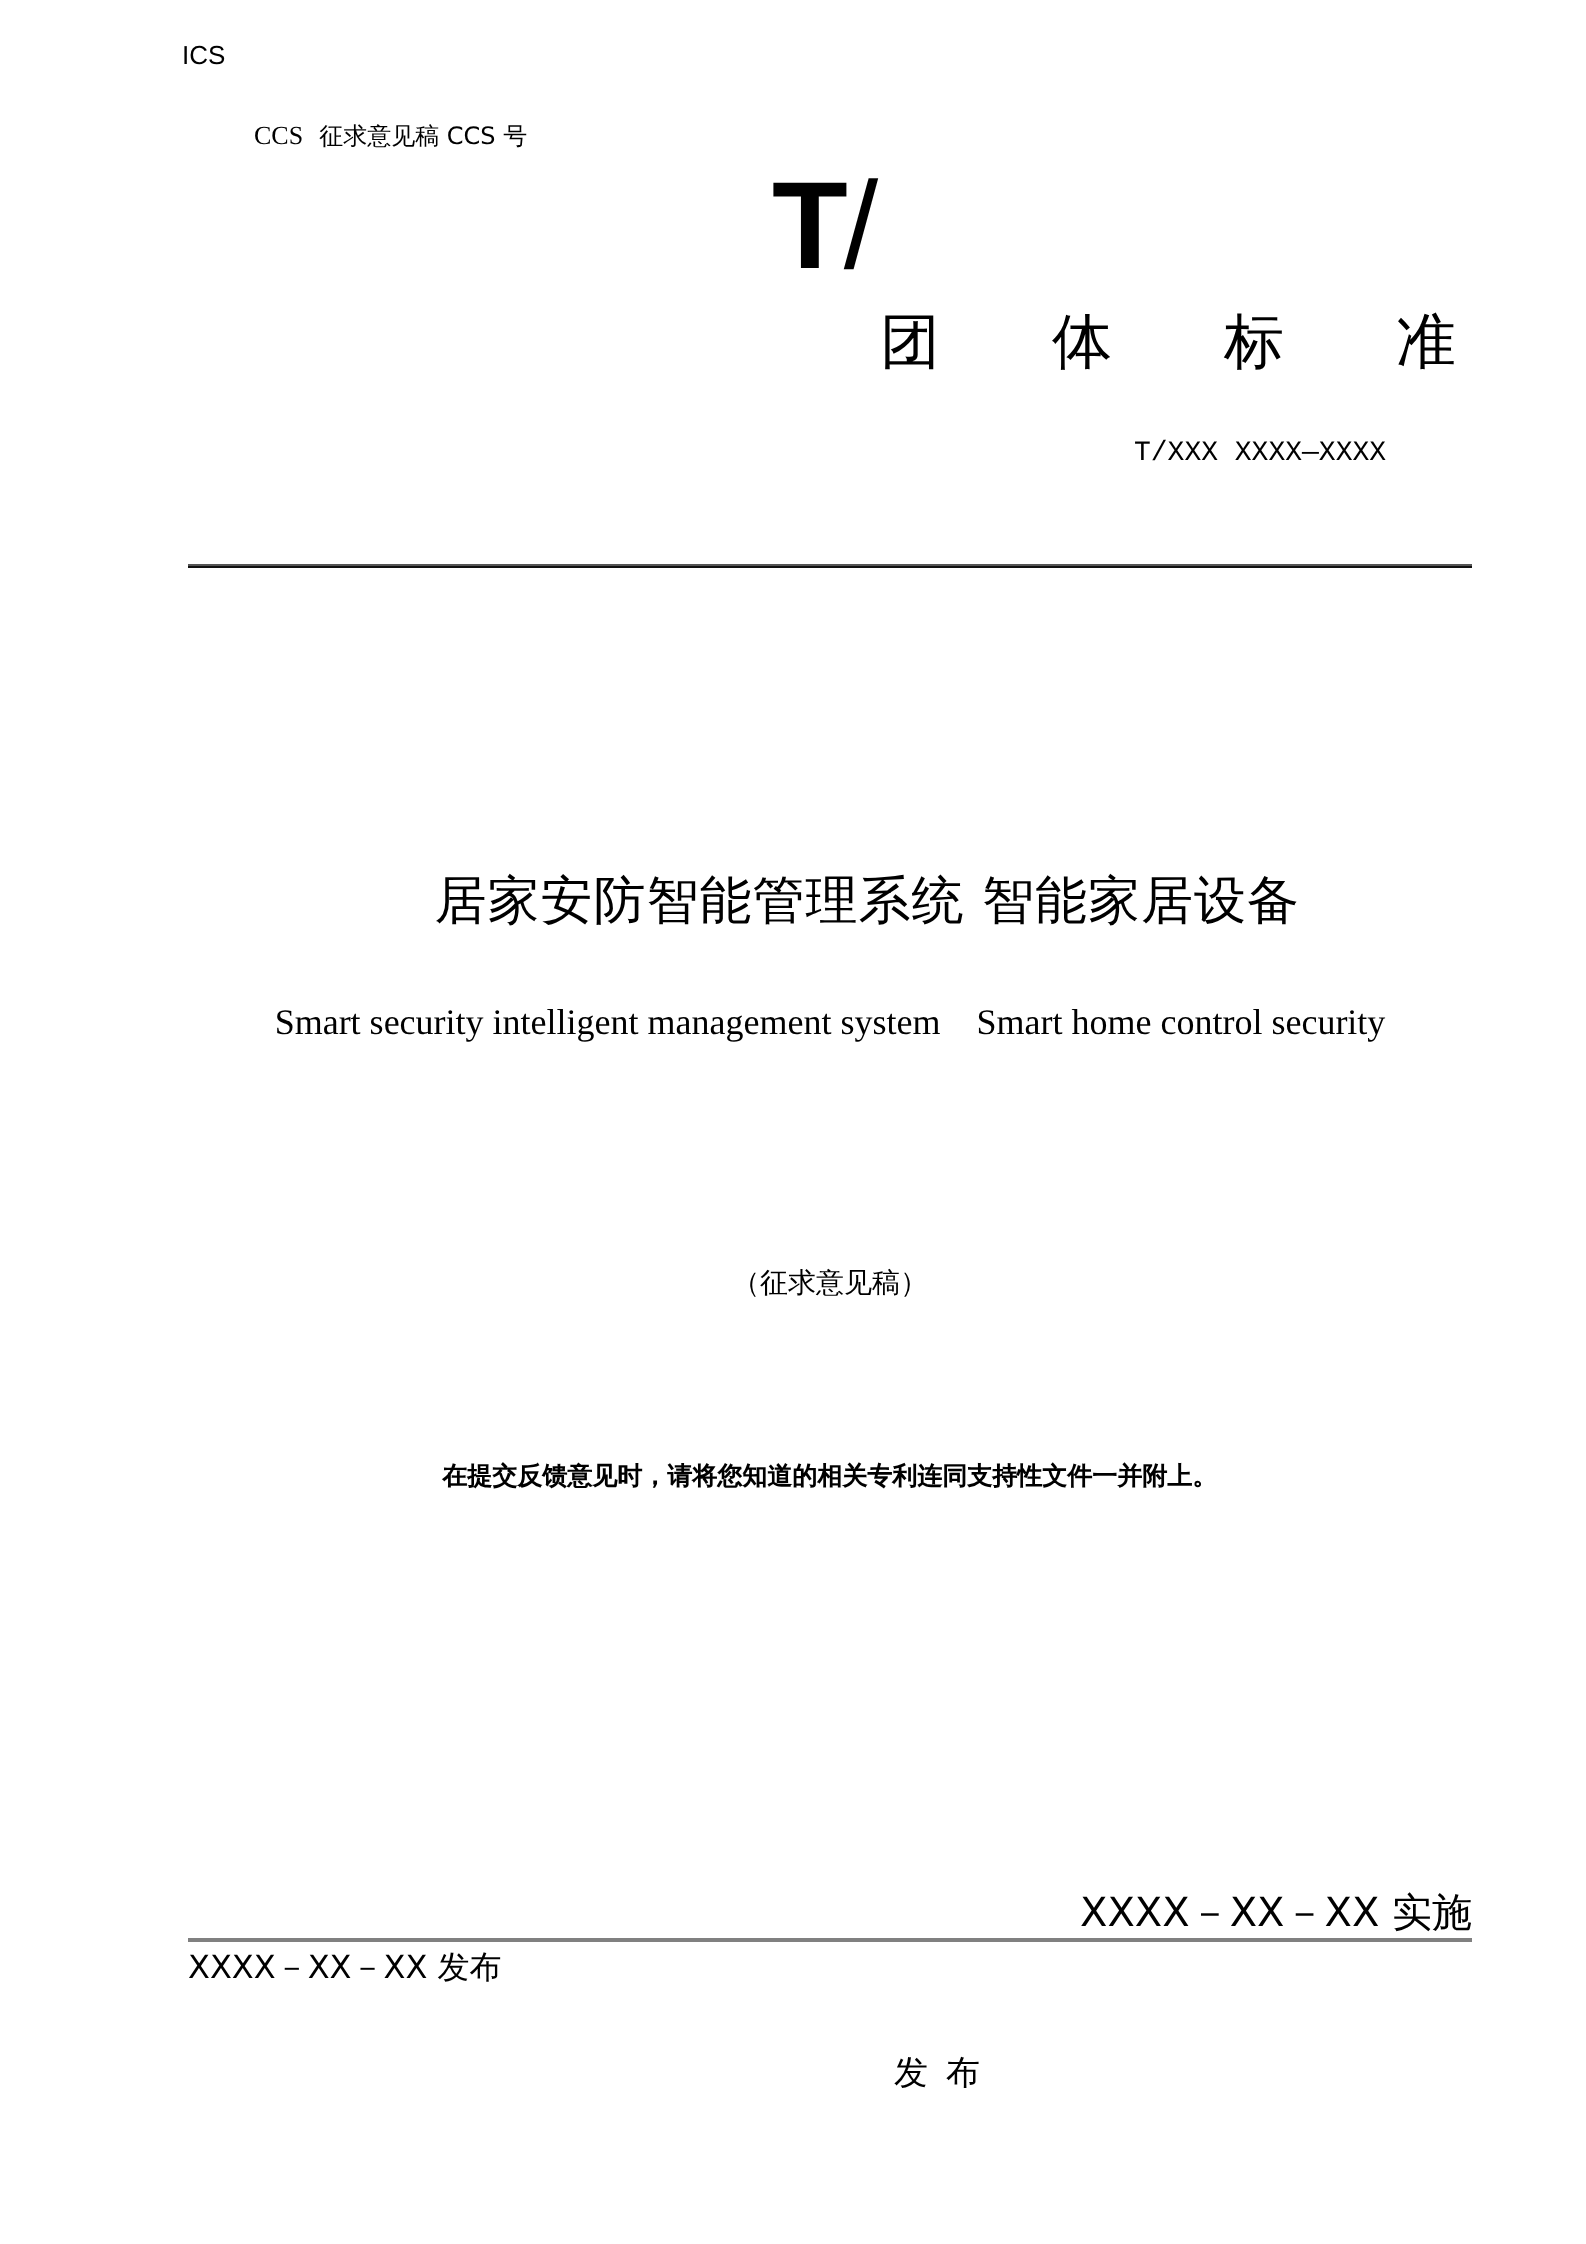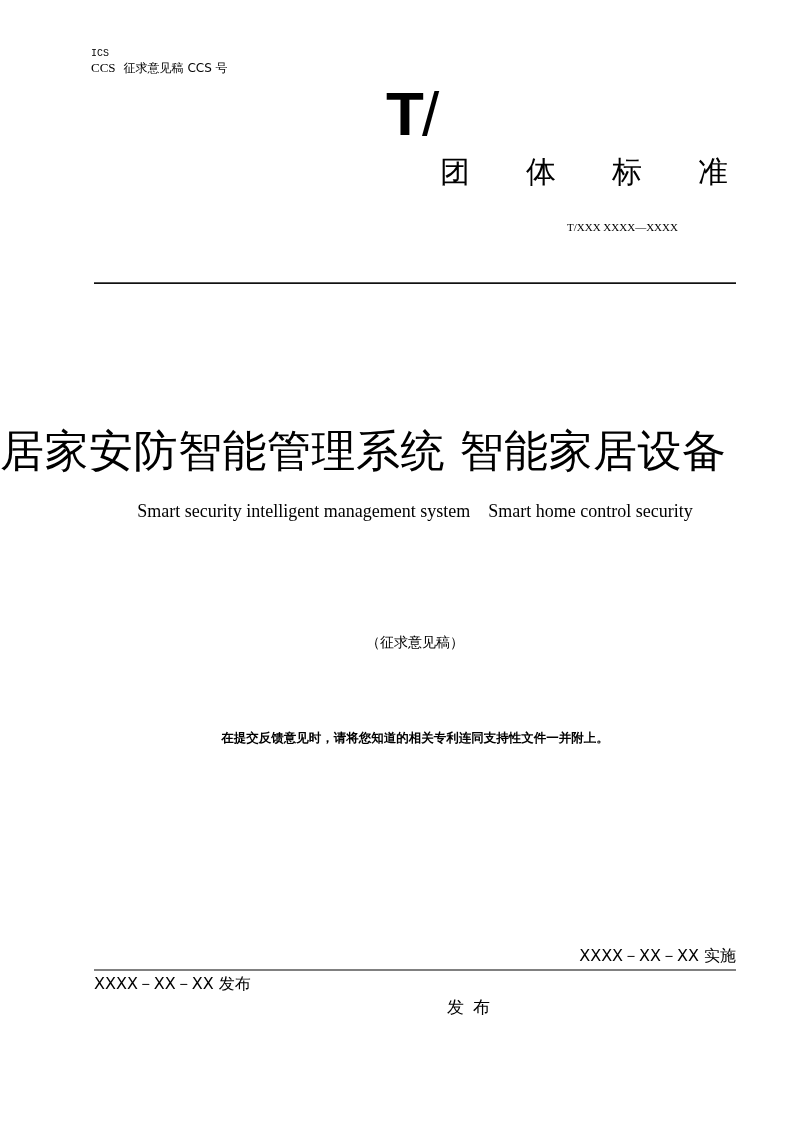--- a/index.html
+++ b/index.html
@@ -11,34 +11,35 @@
       width: 793px;
       height: 1122px;
       position: relative;
       overflow: hidden;
       color: #000;
       font-family: "DejaVu Sans", sans-serif;
     }
     .abs { position: absolute; white-space: nowrap; }
 
     .ics {
-      left: 91px; top: 46px;
-      font-family: Liberation Mono, monospace;
-      font-size: 10px;
+      left: 91px; top: 20px;
+      font-family: Liberation Sans, sans-serif;
+      font-size: 13px;
       line-height: 16px;
     }
     .ccs {
       left: 91px; top: 60px;
       font-size: 12px;
       line-height: 16px;
     }
     .ccs .ccs-label {
       font-family: "Liberation Serif", serif;
       font-size: 13px;
       margin-right: 8px;
+      margin-left: 36px;
     }
 
     .t-mark {
       left: 386px; top: 84px;
       height: 60px;
       line-height: 60px;
       font-family: "Liberation Sans", sans-serif;
       font-size: 62px;
     }
     .t-mark .t-letter { font-weight: 900; letter-spacing: -2px; }
@@ -53,36 +54,36 @@
       gap: 0;
     }
     .org-type span {
       display: inline-block;
       width: 86px;
     }
     .org-type span:last-child { width: 32px; }
 
     .std-number {
       left: 567px; top: 218px;
-      font-family: Liberation Serif, serif;
-      font-size: 11px;
+      font-family: Liberation Mono, monospace;
+      font-size: 14px;
       line-height: 18px;
     }
 
     .rule-top {
       left: 94px; top: 282px;
       width: 642px; height: 1px;
       background: #111;
       border-top: 1px solid #555;
     }
 
     .title-cn {
       left: 0; width: 650px; top: 428px;
-      text-align: center;
-      font-size: 44px;
+      text-align: right;
+      font-size: 26px;
       line-height: 46px;
       letter-spacing: 0.5px;
     }
     .title-en {
       left: 0; width: 830px; top: 499px;
       text-align: center;
       font-family: "Liberation Serif", serif;
       font-size: 18px;
       line-height: 24px;
     }
@@ -105,34 +106,35 @@
       line-height: 18px;
     }
 
     .pub-date {
       left: 94px; top: 973px;
       font-size: 16px;
       line-height: 22px;
     }
     .impl-date {
       right: 57px; top: 945px;
-      font-size: 16px;
+      font-size: 20px;
       line-height: 22px;
     }
     .rule-bottom {
       left: 94px; top: 969px;
       width: 642px; height: 2px;
       background: #808080;
     }
 
     .publisher {
-      left: 447px; top: 996px;
+      left: 447px; top: 1028px;
       font-size: 17px;
       line-height: 22px;
       letter-spacing: 9px;
+      font-family: Liberation Mono, monospace;
     }
   </style>
 </head>
 <body>
 
 <div class="abs ics">ICS</div>
 
 <div class="abs ccs">
   <span class="ccs-label">CCS</span><span>征求意见稿 CCS 号</span>
 </div>

